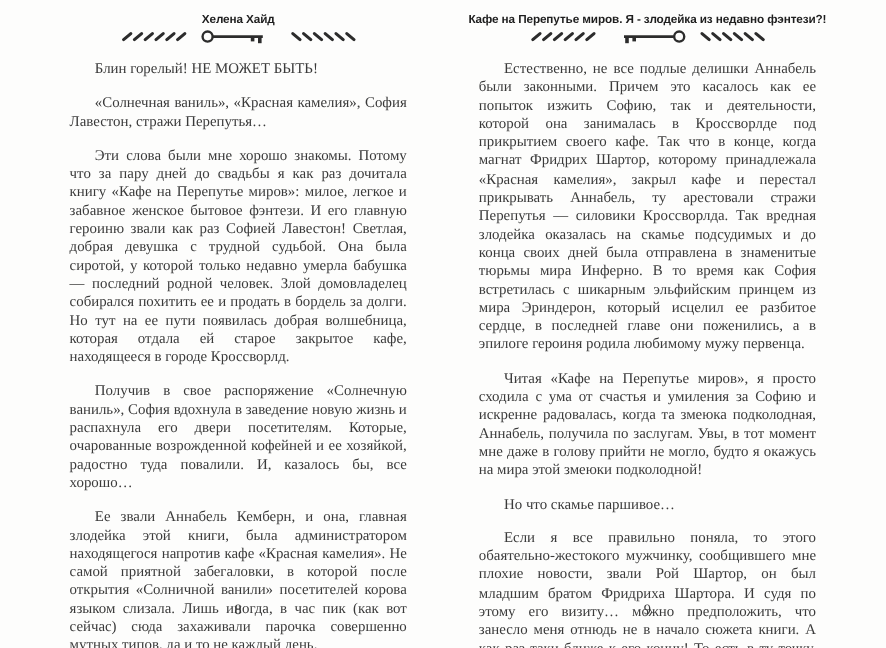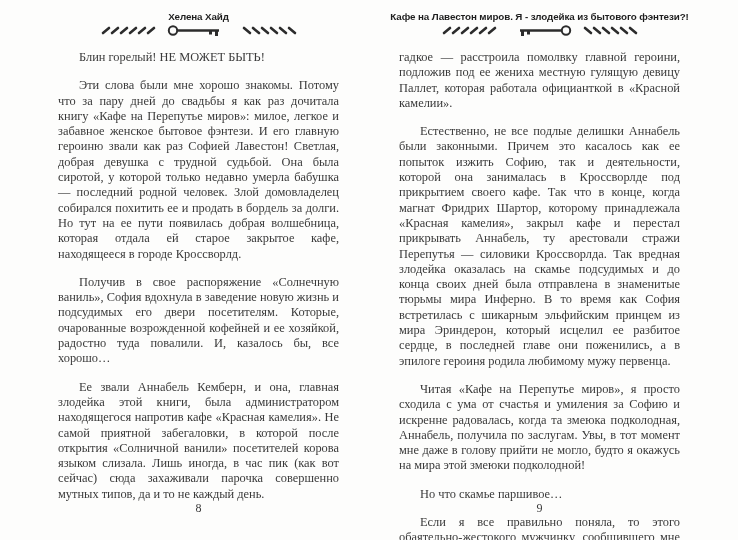--- a/index.html
+++ b/index.html
@@ -91,31 +91,32 @@
           <line x1="163" y1="4" x2="169" y2="9"></line>
           <line x1="172" y1="4" x2="178" y2="9"></line>
           <line x1="181" y1="4" x2="187" y2="9"></line>
           <line x1="190" y1="4" x2="196" y2="9"></line>
         </g>
       </svg>
     </div>
 
     <div class="body-text">
       <p>Блин горелый! НЕ МОЖЕТ БЫТЬ!</p>
+      <p>«Солнечная ваниль», «Красная камелия», София Лавестон, стражи Перепутья…</p>
       <p>Эти слова были мне хорошо знакомы. Потому что за пару дней до свадьбы я как раз дочитала книгу «Кафе на Перепутье миров»: милое, легкое и забавное женское бытовое фэнтези. И его главную героиню звали как раз Софией Лавестон! Светлая, добрая девушка с трудной судьбой. Она была сиротой, у которой только недавно умерла бабушка — последний родной человек. Злой домовладелец собирался похитить ее и продать в бордель за долги. Но тут на ее пути появилась добрая волшебница, которая отдала ей старое закрытое кафе, находящееся в городе Кроссворлд.</p>
-      <p>Получив в свое распоряжение «Солнечную ваниль», София вдохнула в заведение новую жизнь и подсудимых его двери посетителям. Которые, очарованные возрожденной кофейней и ее хозяйкой, радостно туда повалили. И, казалось бы, все хорошо…</p>
+      <p>Получив в свое распоряжение «Солнечную ваниль», София вдохнула в заведение новую жизнь и распахнула его двери посетителям. Которые, очарованные возрожденной кофейней и ее хозяйкой, радостно туда повалили. И, казалось бы, все хорошо…</p>
       <p>Ее звали Аннабель Кемберн, и она, главная злодейка этой книги, была администратором находящегося напротив кафе «Красная камелия». Не самой приятной забегаловки, в которой после открытия «Солничной ванили» посетителей корова языком слизала. Лишь иногда, в час пик (как вот сейчас) сюда захаживали парочка совершенно мутных типов, да и то не каждый день.</p>
 
     </div>
 
     <div class="page-number">8</div>
   </div>
 
   <div class="page right">
-    <div class="running-head">Кафе на Лавестон миров. Я - злодейка из бытового фэнтези?!</div>
+    <div class="running-head">Кафе на Перепутье миров. Я - злодейка из недавно фэнтези?!</div>
 
     <div class="ornament">
       <svg width="200" height="13" viewBox="0 0 200 13" aria-hidden="true">
         <g transform="translate(200,0) scale(-1,1)">
           <g stroke="#2c2c2c" stroke-width="2.6" stroke-linecap="round">
             <line x1="4" y1="9" x2="10" y2="4"></line>
             <line x1="13" y1="9" x2="19" y2="4"></line>
             <line x1="22" y1="9" x2="28" y2="4"></line>
             <line x1="31" y1="9" x2="37" y2="4"></line>
             <line x1="40" y1="9" x2="46" y2="4"></line>
@@ -133,21 +134,20 @@
             <line x1="163" y1="4" x2="169" y2="9"></line>
             <line x1="172" y1="4" x2="178" y2="9"></line>
             <line x1="181" y1="4" x2="187" y2="9"></line>
             <line x1="190" y1="4" x2="196" y2="9"></line>
           </g>
         </g>
       </svg>
     </div>
 
     <div class="body-text">
-      <p class="noindent">гадкое — расстроила помолвку главной героини, подложив под ее жениха местную гулящую девицу Паллет, которая работала официанткой в «Красной камелии».</p>
       <p>Естественно, не все подлые делишки Аннабель были законными. Причем это касалось как ее попыток изжить Софию, так и деятельности, которой она занималась в Кроссворлде под прикрытием своего кафе. Так что в конце, когда магнат Фридрих Шартор, которому принадлежала «Красная камелия», закрыл кафе и перестал прикрывать Аннабель, ту арестовали стражи Перепутья — силовики Кроссворлда. Так вредная злодейка оказалась на скамье подсудимых и до конца своих дней была отправлена в знаменитые тюрьмы мира Инферно. В то время как София встретилась с шикарным эльфийским принцем из мира Эриндерон, который исцелил ее разбитое сердце, в последней главе они поженились, а в эпилоге героиня родила любимому мужу первенца.</p>
       <p>Читая «Кафе на Перепутье миров», я просто сходила с ума от счастья и умиления за Софию и искренне радовалась, когда та змеюка подколодная, Аннабель, получила по заслугам. Увы, в тот момент мне даже в голову прийти не могло, будто я окажусь на мира этой змеюки подколодной!</p>
       <p>Но что скамье паршивое…</p>
       <p>Если я все правильно поняла, то этого обаятельно-жестокого мужчинку, сообщившего мне плохие новости, звали Рой Шартор, он был младшим братом Фридриха Шартора. И судя по этому его визиту… можно предположить, что занесло меня отнюдь не в начало сюжета книги. А как раз таки ближе к его концу! То есть в ту точку, когда Аннабель уже успела сделать достаточно, чтобы все положительные персонажи искренне и вполне заслуженно ее возненавидели, а у стражей Перепутья было достаточно материала для обвинений на суде.</p>
 
     </div>
 
     <div class="page-number">9</div>
   </div>
 

